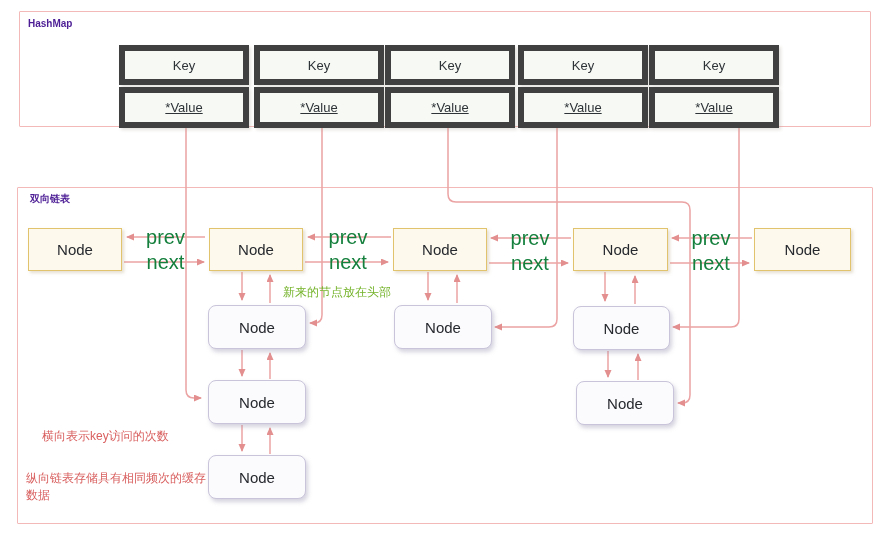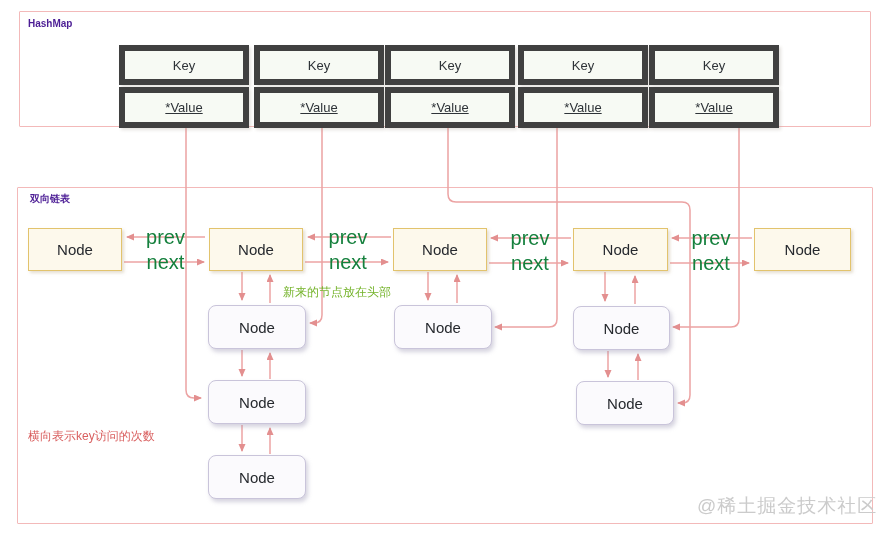--- a/index.html
+++ b/index.html
@@ -131,17 +131,17 @@
   <span class="edge-label" style="left:668px;top:255px;width:86px;">next</span>
 
   <div class="chain-node" style="left:208px;top:305px;width:96px;">Node</div>
   <div class="chain-node" style="left:208px;top:380px;width:96px;">Node</div>
   <div class="chain-node" style="left:208px;top:455px;width:96px;">Node</div>
   <div class="chain-node" style="left:394px;top:305px;width:96px;">Node</div>
   <div class="chain-node" style="left:573px;top:306px;width:95px;">Node</div>
   <div class="chain-node" style="left:576px;top:381px;width:96px;">Node</div>
 
   <div class="note note-green" style="left:283px;top:284px;">新来的节点放在头部</div>
-  <div class="note note-red" style="left:28px;top:428px;">横向表示key访问的次数</div>
+  <div class="note note-red" style="left:42px;top:428px;">横向表示key访问的次数</div>
+  <div class="note note-red note-wrap" style="left:26px;top:470px;">纵向链表存储具有相同频次的缓存数据</div>
 
-  <div class="watermark" style="left:697px;top:493px;">@稀土掘金技术社区</div>
 
 </div>
 
 </body></html>

